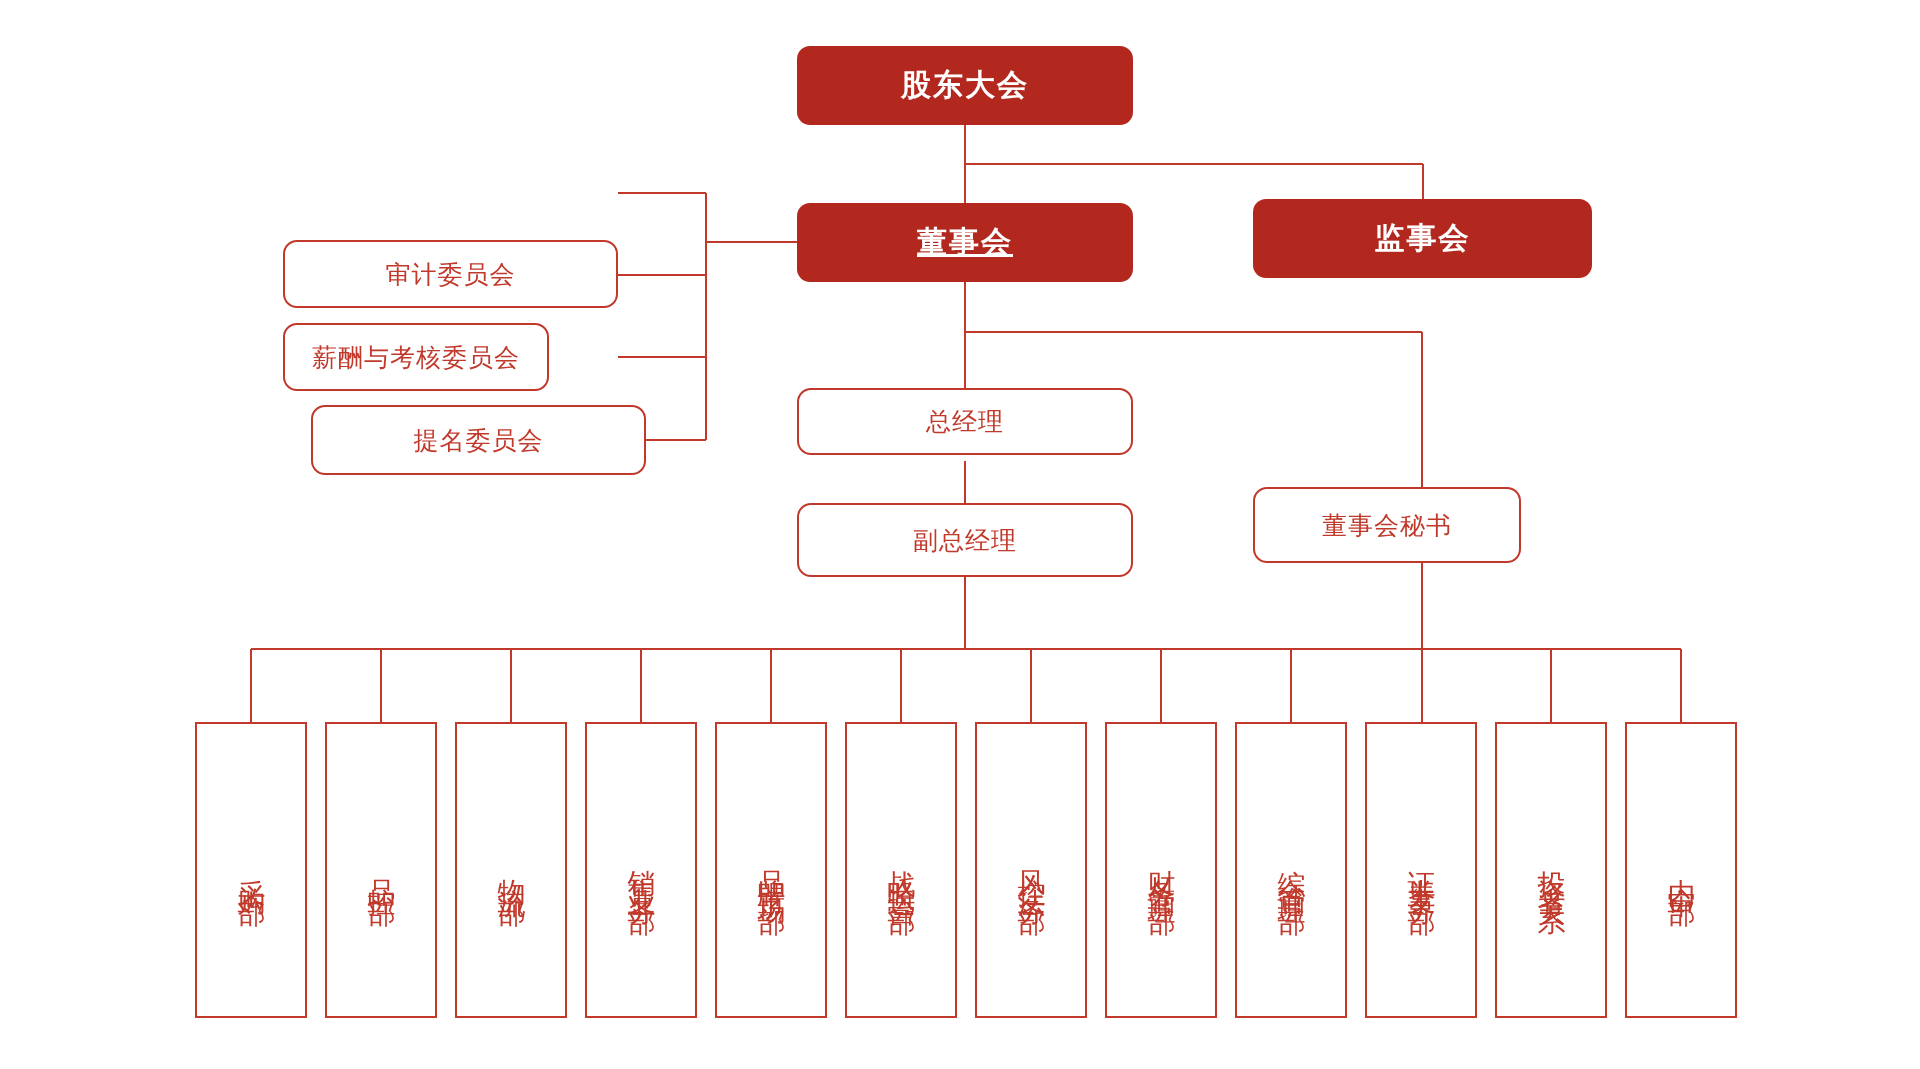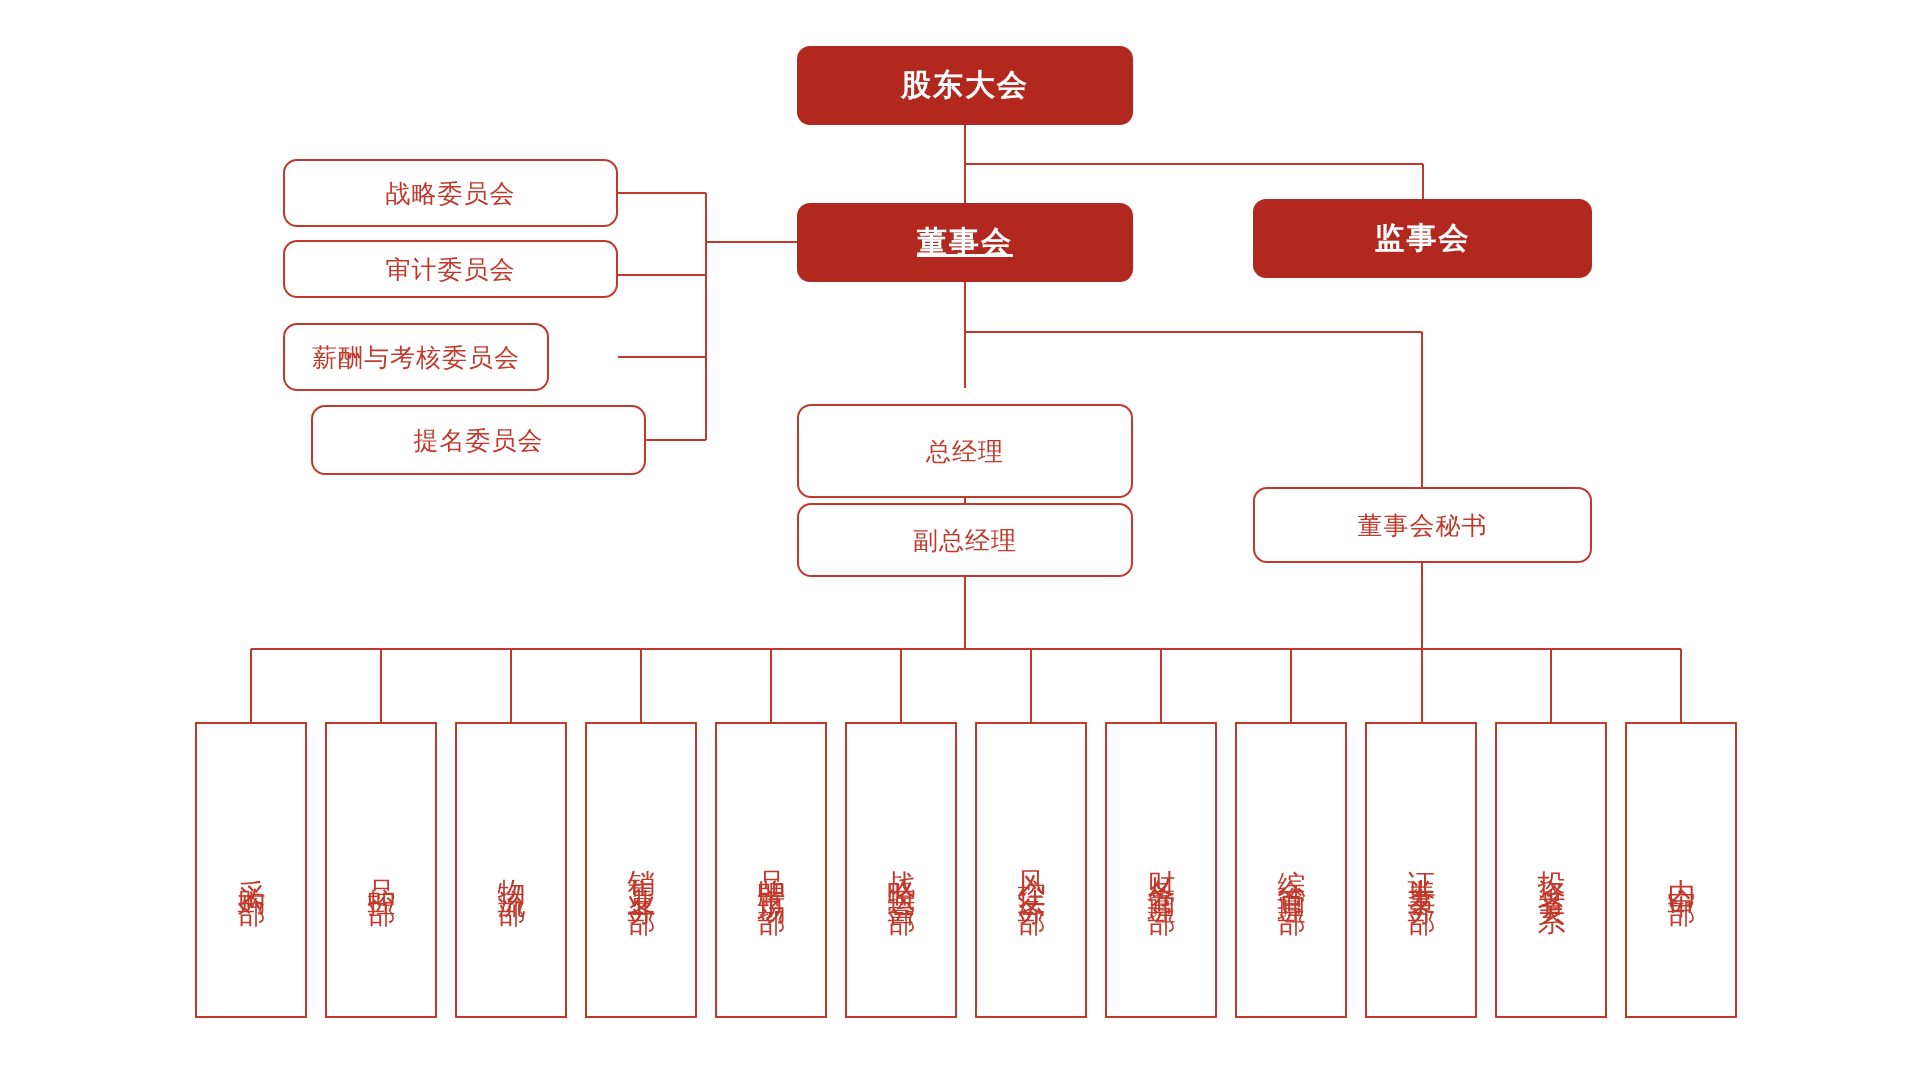--- a/index.html
+++ b/index.html
@@ -81,27 +81,26 @@
     <div class="line" style="left: 900px; top: 649px; width: 2px; height: 73px;"></div>
     <div class="line" style="left: 1030px; top: 649px; width: 2px; height: 73px;"></div>
     <div class="line" style="left: 1160px; top: 649px; width: 2px; height: 73px;"></div>
     <div class="line" style="left: 1290px; top: 649px; width: 2px; height: 73px;"></div>
     <div class="line" style="left: 1550px; top: 649px; width: 2px; height: 73px;"></div>
     <div class="line" style="left: 1680px; top: 649px; width: 2px; height: 73px;"></div>
     <div class="line" style="left: 1421px; top: 563px; width: 2px; height: 159px;"></div>
     <div class="node filled" style="left: 797px; top: 46px; width: 336px; height: 79px;">股东大会</div>
     <div class="node filled" style="left: 797px; top: 203px; width: 336px; height: 79px; text-decoration: underline;">董事会</div>
     <div class="node filled" style="left: 1253px; top: 199px; width: 339px; height: 79px;">监事会</div>
-    <div class="node outline" style="left: 283px; top: 159px; width: 335px; height: 68px;">战略委员会</div>
-    <div class="node outline" style="left: 283px; top: 240px; width: 335px; height: 58px;">审计委员会</div>
+    <div class="node outline" style="left: 283px; top: 240px; width: 335px; height: 68px;">审计委员会</div>
     <div class="node outline" style="left: 283px; top: 323px; width: 266px; height: 68px;">薪酬与考核委员会</div>
     <div class="node outline" style="left: 283px; top: 405px; width: 335px; height: 70px; margin-left: 28px;">提名委员会</div>
-    <div class="node outline" style="left: 797px; top: 388px; width: 336px; height: 94px; margin-top: 16px;">总经理</div>
+    <div class="node outline" style="left: 797px; top: 388px; width: 336px; height: 67px;">总经理</div>
     <div class="node outline" style="left: 797px; top: 503px; width: 336px; height: 74px;">副总经理</div>
-    <div class="node outline" style="left: 1253px; top: 487px; width: 339px; height: 76px;">董事会秘书</div>
+    <div class="node outline" style="left: 1253px; top: 487px; width: 268px; height: 76px;">董事会秘书</div>
     <div class="node dept" style="left: 195px; top: 722px; width: 112px; height: 296px;">采购部</div>
     <div class="node dept" style="left: 325px; top: 722px; width: 112px; height: 296px;">品控部</div>
     <div class="node dept" style="left: 455px; top: 722px; width: 112px; height: 296px;">物流部</div>
     <div class="node dept" style="left: 585px; top: 722px; width: 112px; height: 296px;">销售业务部</div>
     <div class="node dept" style="left: 715px; top: 722px; width: 112px; height: 296px;">品牌市场部</div>
     <div class="node dept" style="left: 845px; top: 722px; width: 112px; height: 296px;">战略运营部</div>
     <div class="node dept" style="left: 975px; top: 722px; width: 112px; height: 296px;">风控法务部</div>
     <div class="node dept" style="left: 1105px; top: 722px; width: 112px; height: 296px;">财务管理部</div>
     <div class="node dept" style="left: 1235px; top: 722px; width: 112px; height: 296px;">综合管理部</div>
     <div class="node dept" style="left: 1365px; top: 722px; width: 112px; height: 296px;">证券事务部</div>

